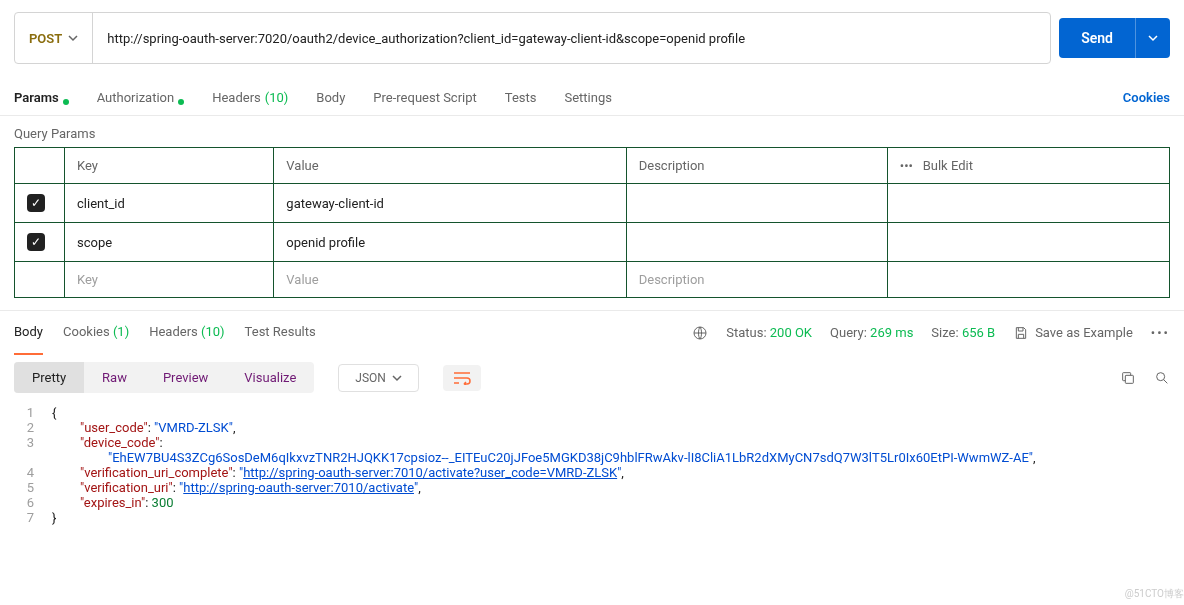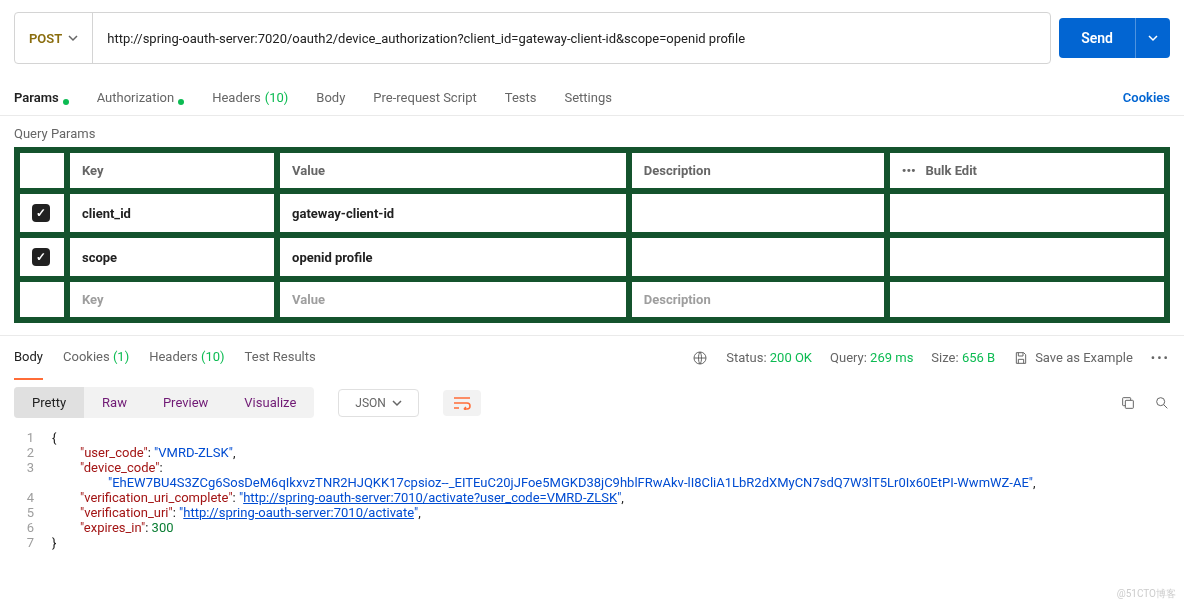--- a/index.html
+++ b/index.html
@@ -18,21 +18,21 @@
 .tabs { display: flex; align-items: center; padding: 0 14px; border-bottom: 1px solid #eaeaea; height: 36px; gap: 28px; font-size: 13px; }
 .tab { color: #666; cursor: pointer; display:flex; align-items:flex-end; gap:4px; }
 .tab.active { color: #212121; font-weight: 600; }
 .dot { width: 6px; height: 6px; border-radius: 50%; background: #0cbb52; display:inline-block; }
 .count { color: #0cbb52; }
 .cookies-link { margin-left: auto; color: #0265d2; font-weight: 600; cursor: pointer; }
 
 .section-label { padding: 10px 14px 6px; color: #666; font-size: 13px; }
 
 .params-table { width: calc(100% - 28px); margin: 0 14px; border: 1px solid #e6e6e6; border-collapse: collapse; }
-.params-table th, .params-table td { border: 6px solid #14532d; padding: 10px 12px; text-align: left; font-weight: 700; font-size: 13px; vertical-align: middle; }
+.params-table th, .params-table td { border: 1px solid #14532d; padding: 10px 12px; text-align: left; font-weight: 400; font-size: 13px; vertical-align: middle; }
 .params-table th { color: #666; background: #fff; }
 .th-actions { text-align: right; color: #666; white-space: nowrap; }
 .cb-col { width: 50px; text-align: center; }
 .checkbox { width: 18px; height: 18px; border-radius: 4px; background: #212121; display: inline-flex; align-items: center; justify-content: center; }
 .check { color: #fff; font-size: 12px; }
 .placeholder { color: #9e9e9e; }
 
 .response-meta { display: flex; align-items: center; padding: 0 14px; height: 44px; gap: 20px; border-top: 1px solid #eaeaea; margin-top: 12px; font-size: 13px; }
 .r-tabs { display: flex; gap: 20px; }
 .r-tab { color: #666; cursor: pointer; height: 44px; display:flex; align-items:center; border-bottom: 2px solid transparent; }
@@ -57,21 +57,21 @@
 .pn { color: #a31515; }
 .ps { color: #004cd2; }
 .pl { color: #004cd2; text-decoration: underline; }
 .pnum { color: #0a7d33; }
 .pb { color: #212121; }
 .ind1 { padding-left: 28px; display:inline-block; }
 .ind2 { padding-left: 56px; display:inline-block; }
 
 svg { display:block; }
 .icon-sm { width:16px; height:16px; stroke:#666; fill:none; stroke-width:1.5; }
-.wm { position:fixed; right:8px; bottom:4px; font-size:10px; color:#ccc; }
+.wm { position:fixed; right:0; bottom:4px; font-size:10px; color:#ccc; }
 </style>
 </head>
 <body>
 
 <div class="top-bar">
   <div class="url-row">
     <div class="method">
       <span class="method-label">POST</span>
       <svg class="chev-down" viewBox="0 0 10 10">
           <path d="M1 3l4 4 4-4" stroke="#666" fill="none" stroke-width="1.5"></path>

